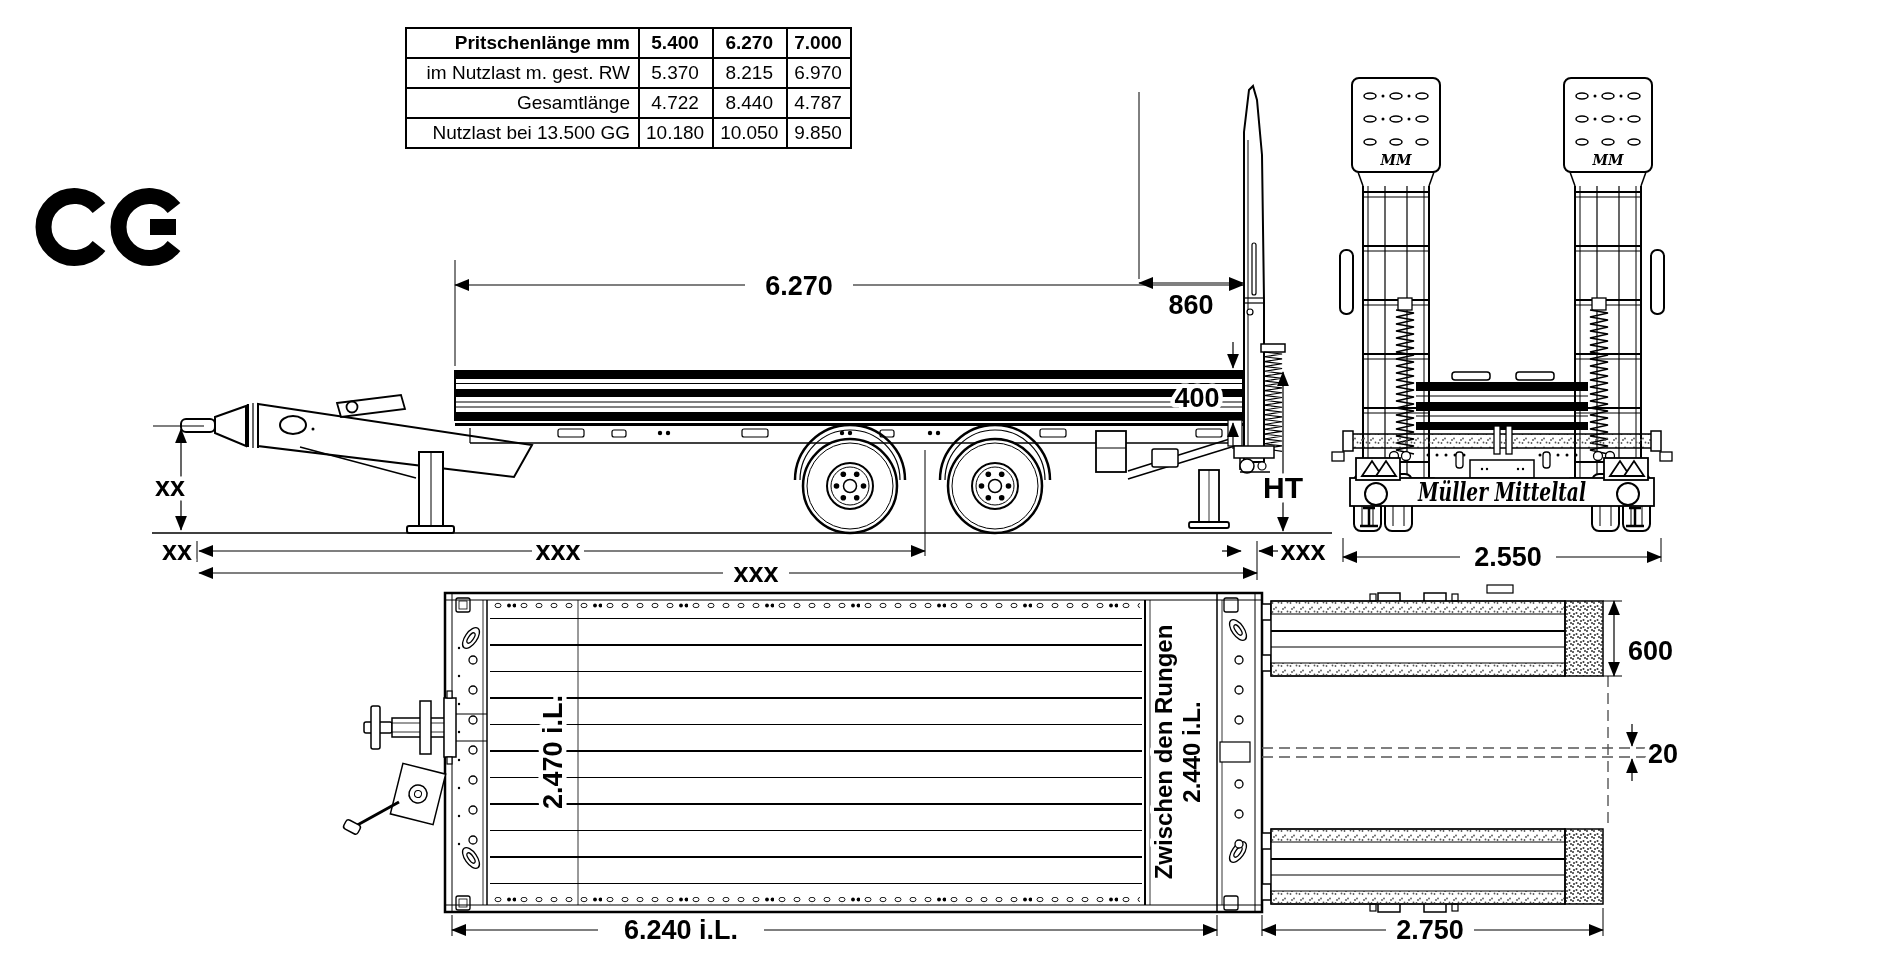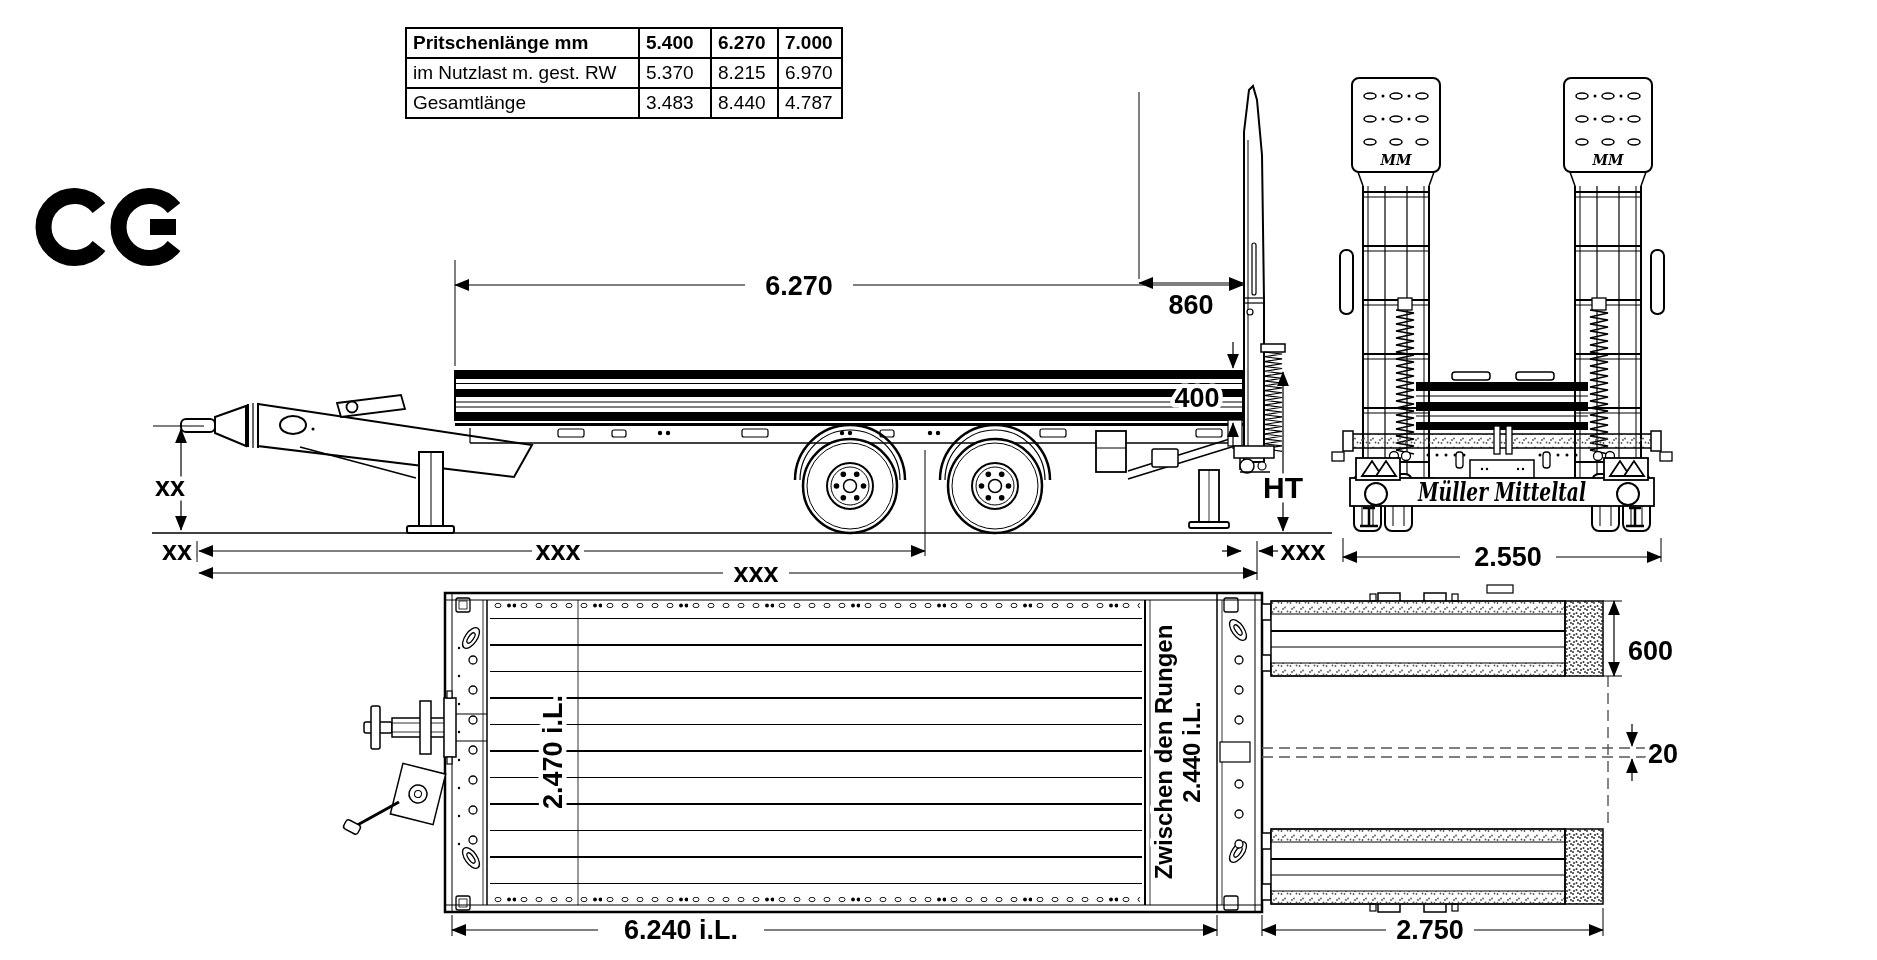--- a/index.html
+++ b/index.html
@@ -3,22 +3,22 @@
 <meta charset="utf-8">
 <style>
   html,body{margin:0;padding:0;background:#fff;}
   .canvas{position:relative;width:1877px;height:960px;background:#fff;
           font-family:"Liberation Sans",sans-serif;overflow:hidden;}
   .drawing{position:absolute;left:0;top:0;}
   
   .spec-table{position:absolute;left:405px;top:27px;border-collapse:collapse;
               table-layout:fixed;}
   .spec-table td{border:2px solid #000;height:28px;font-size:19px;color:#000;
-                 padding:0 8px 0 6px;white-space:nowrap;background:#fff;}
-  .spec-table td.val{text-align:left;}
+                 padding:0 8px 0 6px;white-space:nowrap;background:#fff;text-align:right;}
+  .spec-table td.val{text-align:center;}
   .spec-table tr.hdr td{font-weight:bold;}
   
   text{fill:#000;}
   .dim{font:bold 27px "Liberation Sans",sans-serif;paint-order:stroke;
        stroke:#fff;stroke-width:9px;stroke-linejoin:round;}
   .dim-sm{font:bold 24px "Liberation Sans",sans-serif;paint-order:stroke;
        stroke:#fff;stroke-width:8px;stroke-linejoin:round;}
   .ht{font:bold 30px "Liberation Sans",sans-serif;paint-order:stroke;
        stroke:#fff;stroke-width:9px;stroke-linejoin:round;}
   .mm{font:italic bold 14px "DejaVu Serif",serif;text-anchor:middle;}
@@ -44,23 +44,29 @@
     <td class="val">7.000</td>
   </tr>
   <tr>
     <td>im Nutzlast m. gest. RW</td>
     <td class="val">5.370</td>
     <td class="val">8.215</td>
     <td class="val">6.970</td>
   </tr>
   <tr>
     <td>Gesamtlänge</td>
-    <td class="val">3.483</td>
+    <td class="val">4.722</td>
     <td class="val">8.440</td>
     <td class="val">4.787</td>
+  </tr>
+  <tr>
+    <td>Nutzlast bei 13.500 GG</td>
+    <td class="val">10.180</td>
+    <td class="val">10.050</td>
+    <td class="val">9.850</td>
   </tr>
 </tbody>
     </table>
 
 <svg class="drawing" width="1877" height="960" viewBox="0 0 1877 960">
   <defs>
     <marker id="arr" markerUnits="userSpaceOnUse" markerWidth="15" markerHeight="15" viewBox="0 0 10 10" refX="9.5" refY="5" orient="auto-start-reverse">
       <path d="M0,1 L10,5 L0,9 z"></path>
     </marker>
     <pattern id="rivets" width="86" height="7" patternUnits="userSpaceOnUse">

